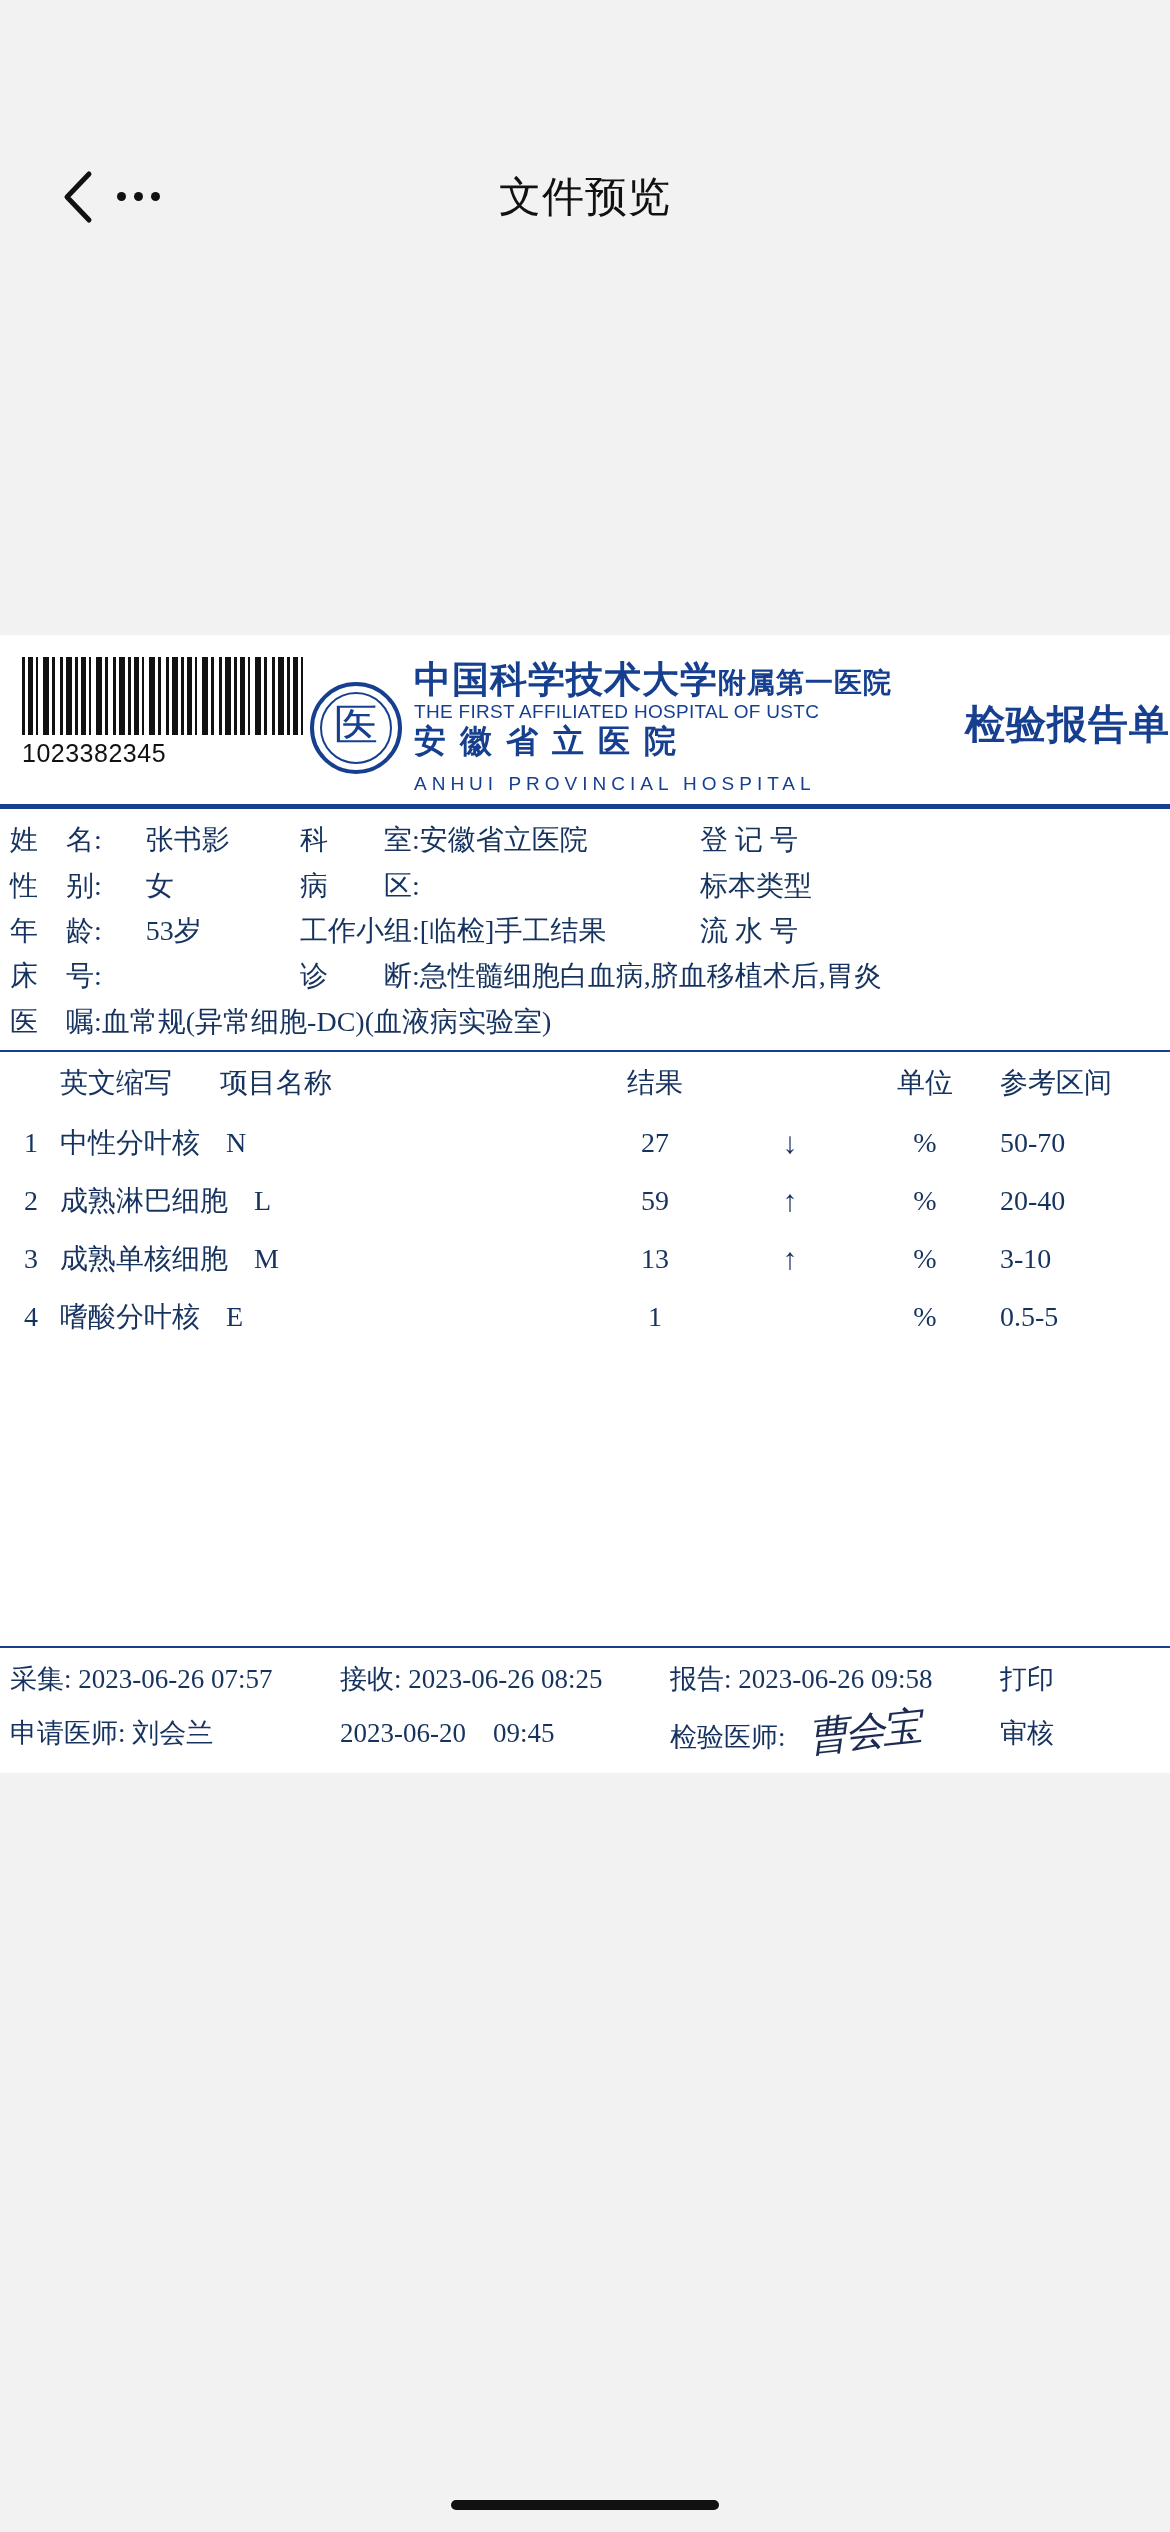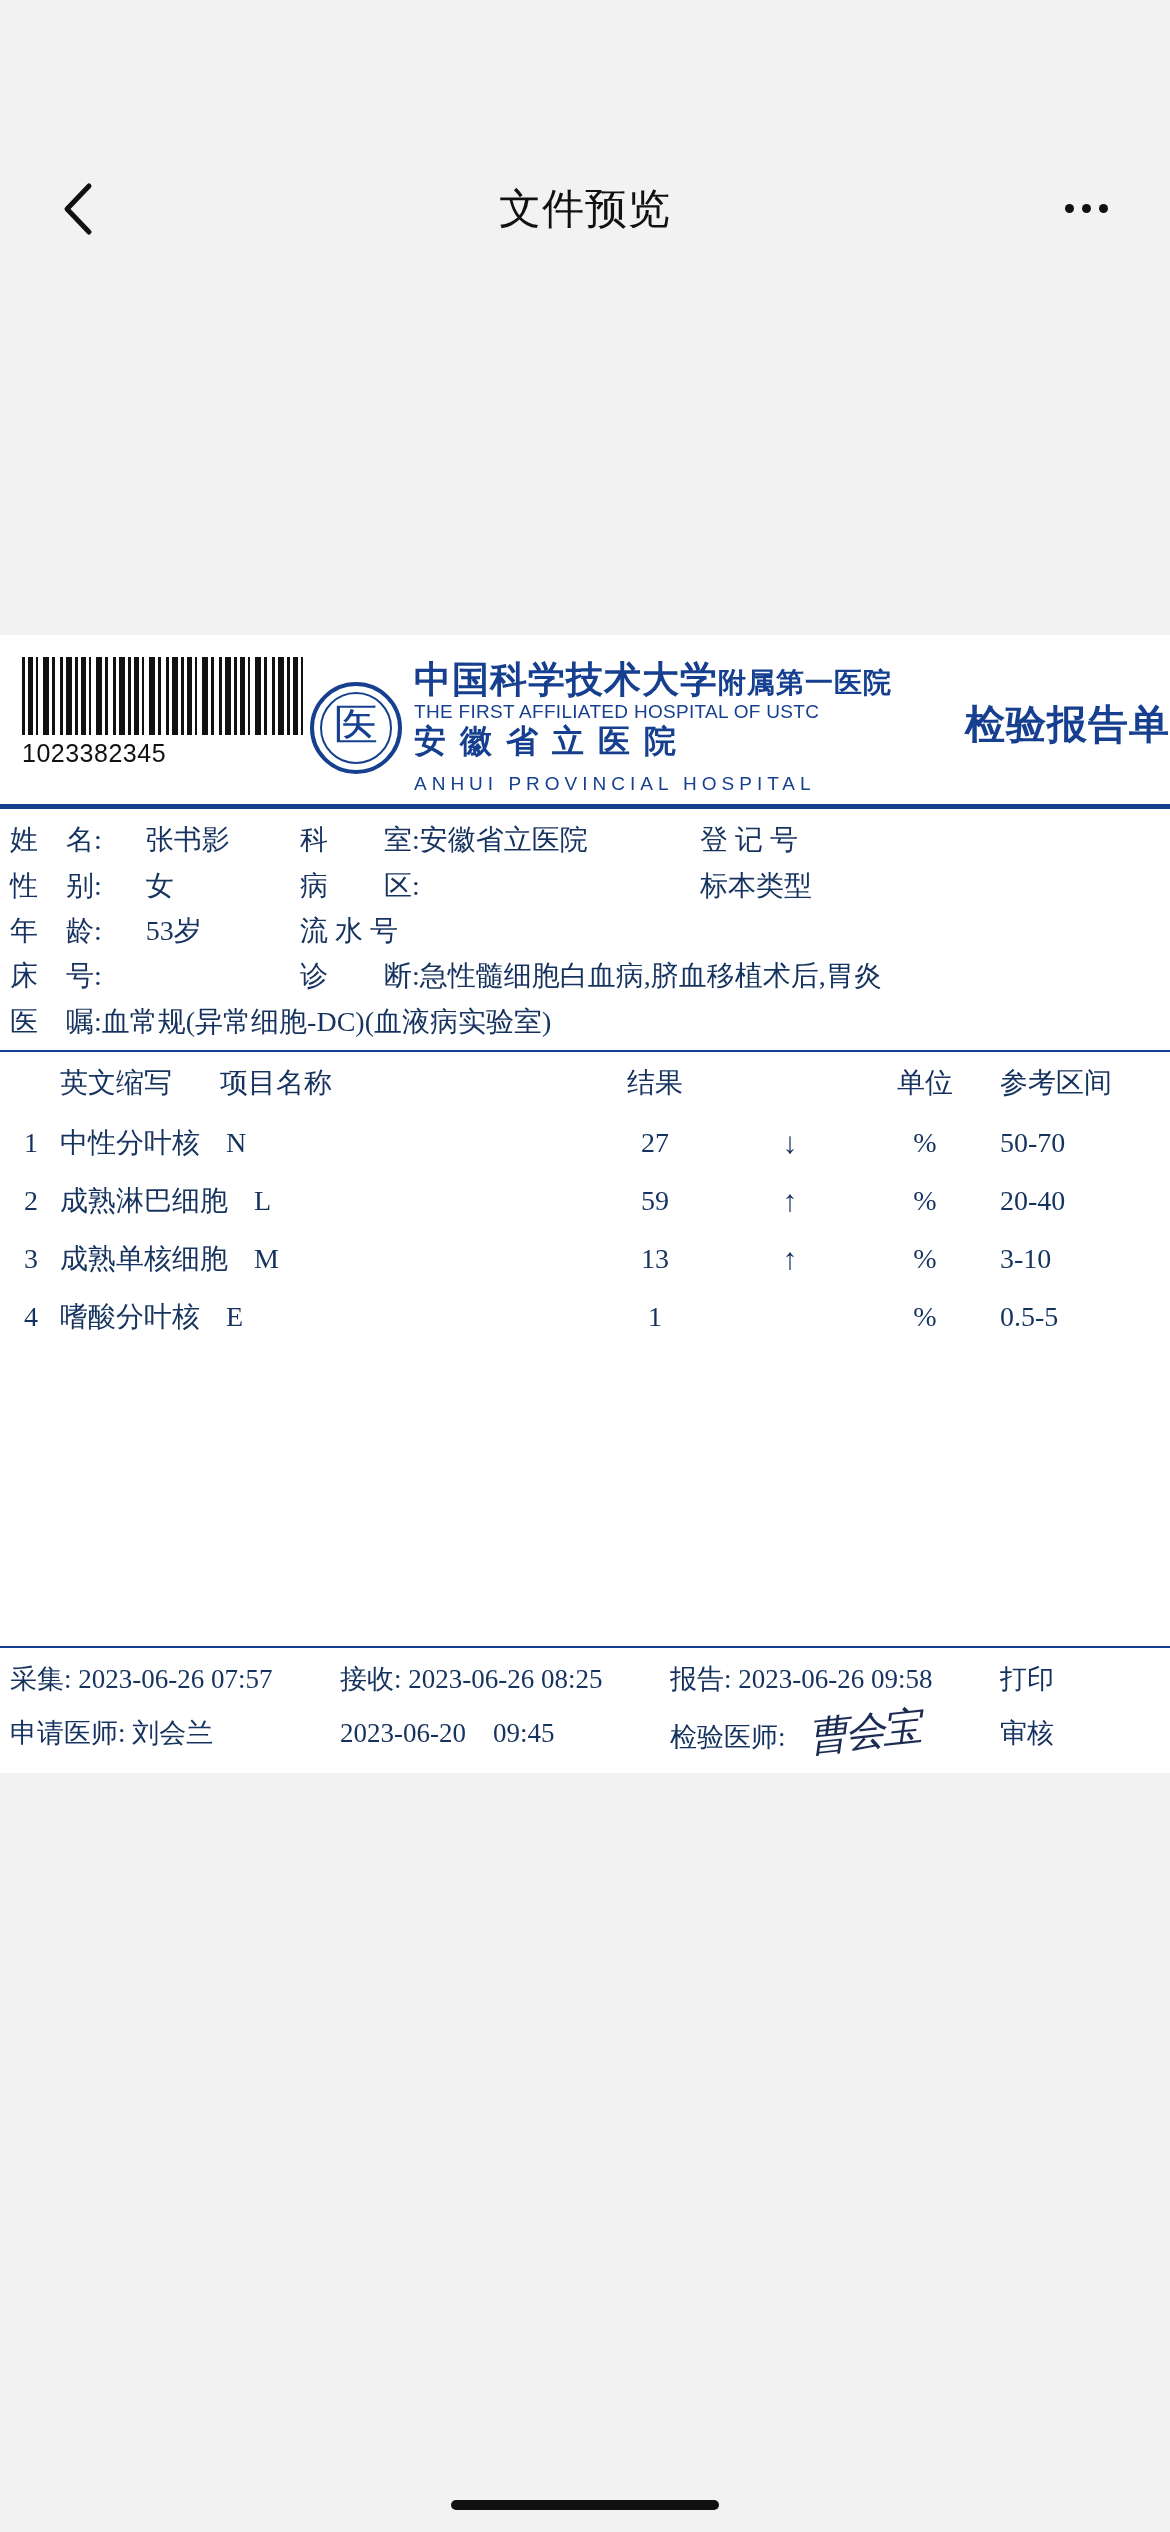--- a/index.html
+++ b/index.html
@@ -78,25 +78,24 @@
     right: -8px; top: 8px;
     width: 4px; height: 10px;
     background: #9a9a9a;
     border-radius: 0 3px 3px 0;
   }
   .battery i { display: block; height: 100%; width: 55%; background: #111; border-radius: 3px; }
 
   
   .navbar {
     position: absolute;
-    top: 156px; left: 0; right: 0;
+    top: 144px; left: 0; right: 0;
     height: 105px;
     display: flex;
     align-items: center;
-    justify-content: space-between;
     padding: 0 54px 0 48px;
     background: #f2f2f2;
   }
   .nav-back {
     width: 60px; height: 60px;
     display: flex; align-items: center; justify-content: center;
   }
   .nav-back svg { display: block; }
   .nav-title {
     font-size: 42px;
@@ -376,20 +375,24 @@
             <span></span>
           </div>
           <div class="info-cell c3">
             <span>标本类型</span>
           </div>
         </div>
         <div class="info-row">
           <div class="info-cell c1">
             <span>年　龄:</span>
             <span>53岁</span>
+          </div>
+          <div class="info-cell c2">
+            <span>工作小组:</span>
+            <span>[临检]手工结果</span>
           </div>
           <div class="info-cell c3">
             <span>流 水 号</span>
           </div>
         </div>
         <div class="info-row">
           <div class="info-cell c1">
             <span>床　号:</span>
             <span></span>
           </div>

